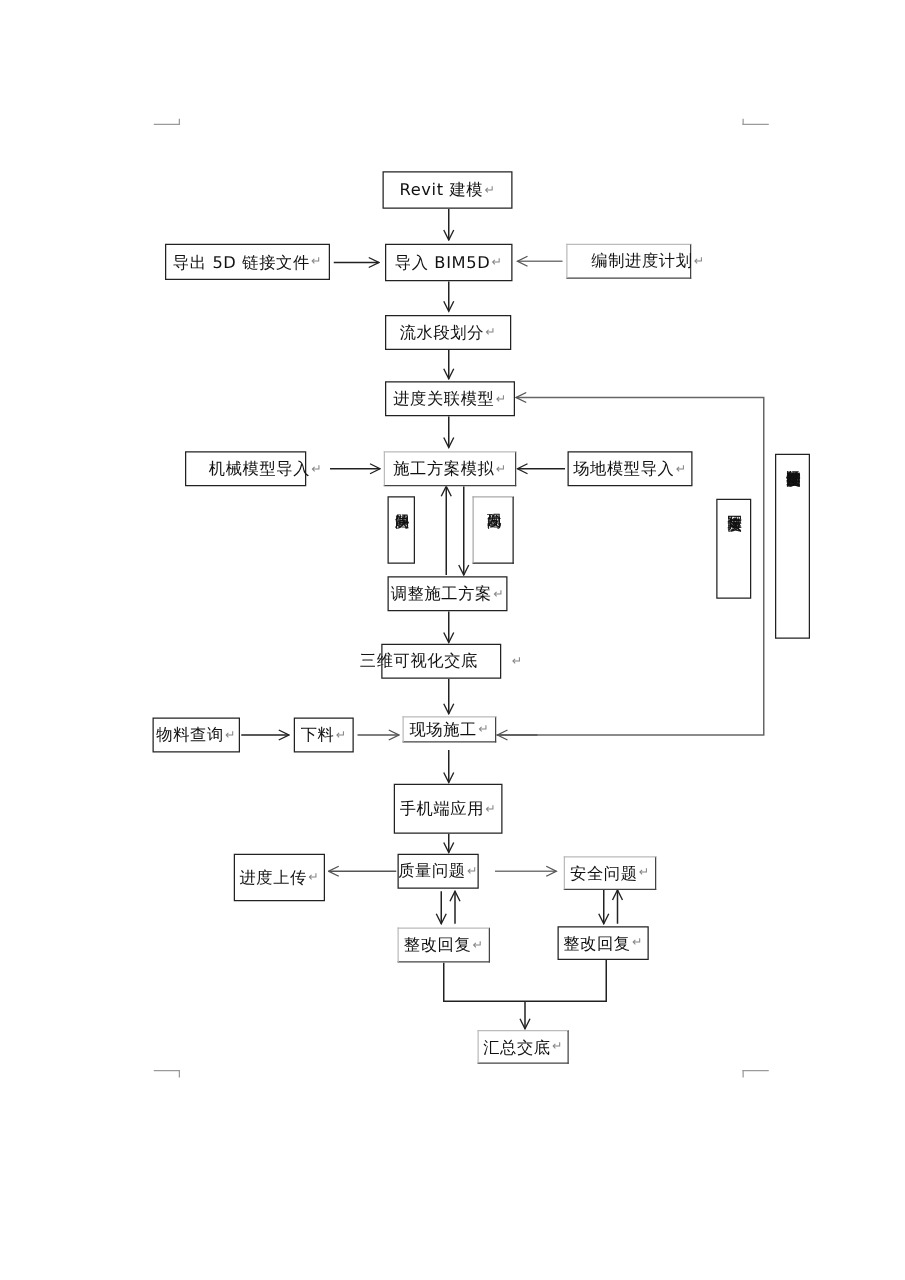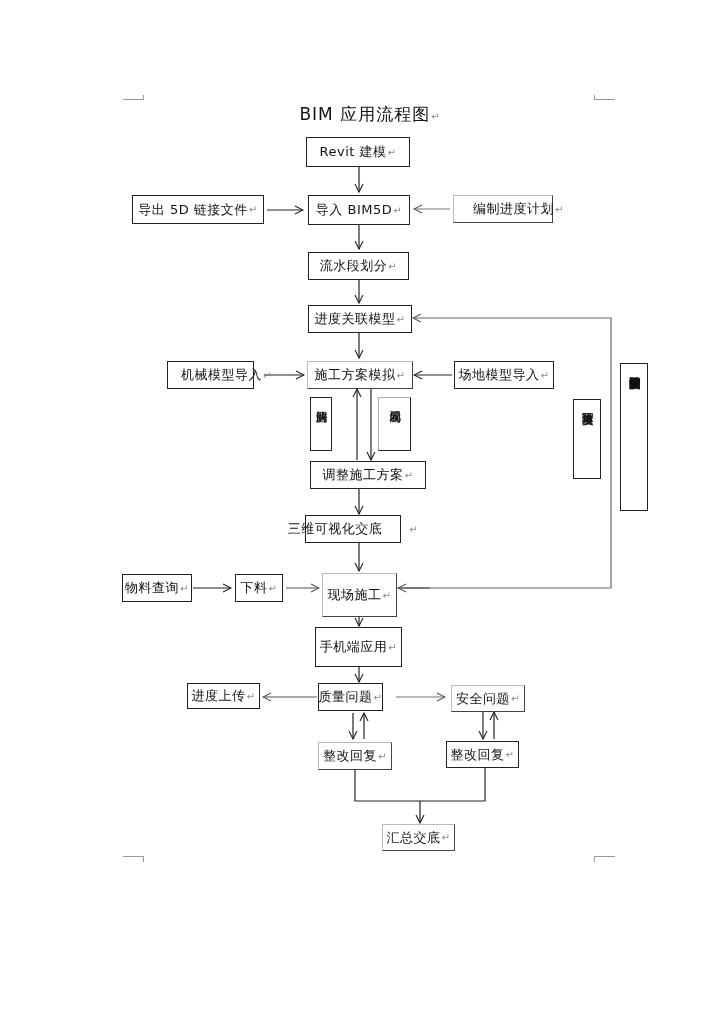--- a/index.html
+++ b/index.html
@@ -22,23 +22,20 @@
 </head>
 <body>
 
 <div class="page">
 
   <div class="corner" style="left:123px;top:95px;width:20px;height:4px;border-bottom-width:1px;border-right-width:1px;"></div>
   <div class="corner" style="left:594px;top:95px;width:20px;height:4px;border-bottom-width:1px;border-left-width:1px;"></div>
   <div class="corner" style="left:123px;top:856px;width:20px;height:5px;border-top-width:1px;border-right-width:1px;"></div>
   <div class="corner" style="left:594px;top:856px;width:20px;height:5px;border-top-width:1px;border-left-width:1px;"></div>
 
-  <div class="title">
-    <span>BIM 应用流程图</span><span class="mark">↵</span>
-  </div>
 
   <svg class="lines" width="724" height="1024">
     <defs>
       <marker id="ah" markerWidth="10" markerHeight="10" refX="9" refY="5" orient="auto" markerUnits="userSpaceOnUse">
         <path d="M1,1 L9,5 L1,9" fill="none" stroke="#222" stroke-width="1.1"></path>
       </marker>
       <marker id="ahg" markerWidth="10" markerHeight="10" refX="9" refY="5" orient="auto" markerUnits="userSpaceOnUse">
         <path d="M1,1 L9,5 L1,9" fill="none" stroke="#555" stroke-width="1.1"></path>
       </marker>
     </defs>
@@ -95,21 +92,21 @@
   <div class="box" style="left:308px;top:252px;width:101px;height:28px;">
     <span>流水段划分</span>
       <span class="mark">↵</span>
   </div>
 
   <div class="box" style="left:308px;top:305px;width:104px;height:28px;">
     <span>进度关联模型</span>
       <span class="mark">↵</span>
   </div>
 
-  <div class="box" style="left:167px;top:361px;width:87px;height:28px;padding-left:32px;">
+  <div class="box" style="left:148px;top:361px;width:97px;height:28px;padding-left:32px;">
     <span>机械模型导入</span>
       <span class="mark">↵</span>
   </div>
 
   <div class="box soft" style="left:307px;top:361px;width:106px;height:28px;">
     <span>施工方案模拟</span>
       <span class="mark">↵</span>
   </div>
 
   <div class="box" style="left:454px;top:361px;width:100px;height:28px;">
@@ -118,51 +115,51 @@
   </div>
 
   <div class="vbox" style="left:310px;top:397px;width:22px;height:54px;">
     <span class="vtext">解决问题</span>
   </div>
 
   <div class="vbox" style="left:378px;top:397px;width:33px;height:54px;border-left-color:#aaa;border-top-color:#aaa;">
     <span class="vtext">发现问题</span>
   </div>
 
-  <div class="box" style="left:310px;top:461px;width:116px;height:28px;">
+  <div class="box" style="left:310px;top:461px;width:96px;height:28px;">
     <span>调整施工方案</span>
       <span class="mark">↵</span>
   </div>
 
   <div class="box" style="left:305px;top:515px;width:96px;height:28px;gap:26px;">
     <span>三维可视化交底</span>
       <span class="mark">↵</span>
   </div>
 
   <div class="box" style="left:122px;top:574px;width:70px;height:28px;">
     <span>物料查询</span>
       <span class="mark">↵</span>
   </div>
 
   <div class="box" style="left:235px;top:574px;width:48px;height:28px;">
     <span>下料</span>
       <span class="mark">↵</span>
   </div>
 
-  <div class="box soft" style="left:322px;top:573px;width:75px;height:44px;">
+  <div class="box soft" style="left:322px;top:573px;width:75px;height:21px;">
     <span>现场施工</span>
       <span class="mark">↵</span>
   </div>
 
   <div class="box" style="left:315px;top:627px;width:87px;height:40px;">
     <span>手机端应用</span>
       <span class="mark">↵</span>
   </div>
 
-  <div class="box" style="left:187px;top:683px;width:73px;height:26px;">
+  <div class="box" style="left:187px;top:683px;width:73px;height:38px;">
     <span>进度上传</span>
       <span class="mark">↵</span>
   </div>
 
   <div class="box" style="left:318px;top:683px;width:65px;height:28px;">
     <span>质量问题</span>
       <span class="mark">↵</span>
   </div>
 
   <div class="box soft" style="left:451px;top:685px;width:74px;height:27px;">

